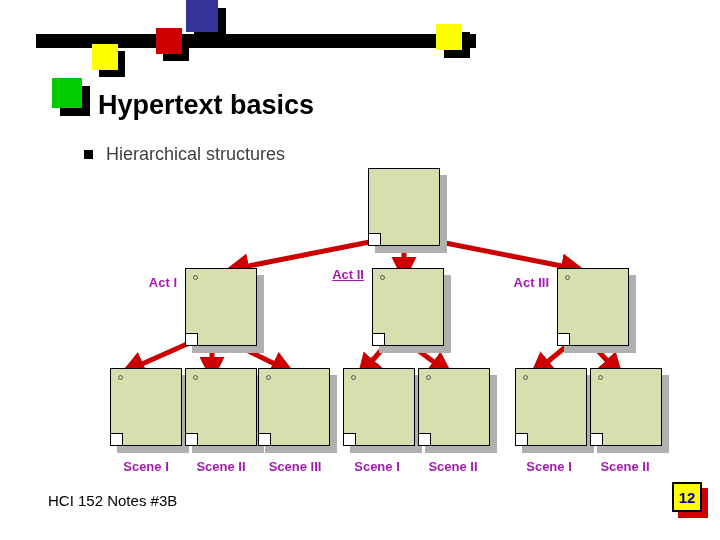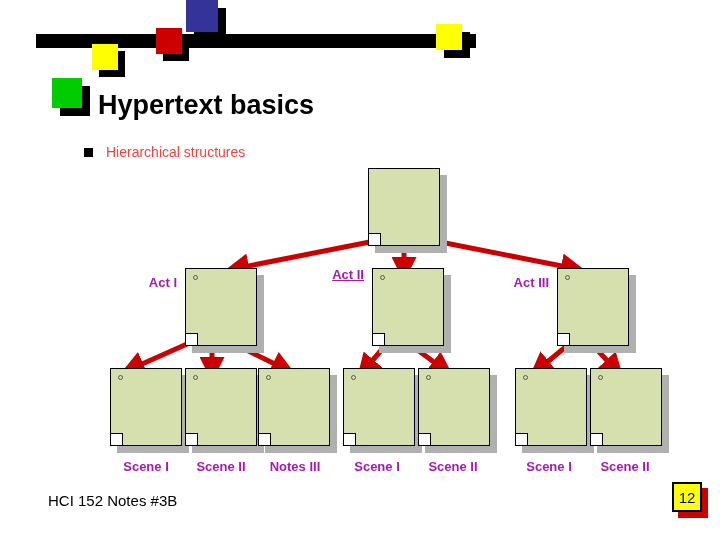--- a/index.html
+++ b/index.html
@@ -32,32 +32,32 @@
     letter-spacing:0px;
     margin-top:8px;
   }
   .bullet-row{
     position:absolute;left:84px;top:144px;
     display:flex;align-items:center;
   }
   .bullet-sq{
     width:9px;height:9px;background:#000000;margin-right:13px;
   }
-  .bullet-text{font-size:14px;color:#ef4444;}
+  .bullet-text{font-size:18px;color:#404040;}
 
   
   .footer{
     position:absolute;left:48px;top:492px;
     font-size:15px;color:#000000;
   }
   .pagebox{
     position:absolute;left:672px;top:482px;width:30px;height:30px;
     background:#ffff00;border:2px solid #000000;
     display:flex;align-items:center;justify-content:center;
-    font-size:15px;font-weight:normal;color:#000099;
+    font-size:15px;font-weight:bold;color:#000099;
     box-sizing:border-box;
   }
   .pagebox-shadow{
     position:absolute;left:678px;top:488px;width:30px;height:30px;background:#cc0000;
   }
 
   
   #diagram{position:absolute;left:0;top:0;width:720px;height:540px;}
 
   .node{position:absolute;}
@@ -185,21 +185,21 @@
 </div>
 <div class="node-label" style="left:183px;top:459px;width:76px;text-align:center;">Scene II</div>
 
 <div class="node" style="left:258px;top:368px;">
   <div class="shadow"></div>
   <div class="doc">
     <div class="dot"></div>
     <div class="fold"></div>
   </div>
 </div>
-<div class="node-label" style="left:254px;top:459px;width:82px;text-align:center;">Notes III</div>
+<div class="node-label" style="left:254px;top:459px;width:82px;text-align:center;">Scene III</div>
 
 <div class="node" style="left:343px;top:368px;">
   <div class="shadow"></div>
   <div class="doc">
     <div class="dot"></div>
     <div class="fold"></div>
   </div>
 </div>
 <div class="node-label" style="left:341px;top:459px;width:72px;text-align:center;">Scene I</div>
 

